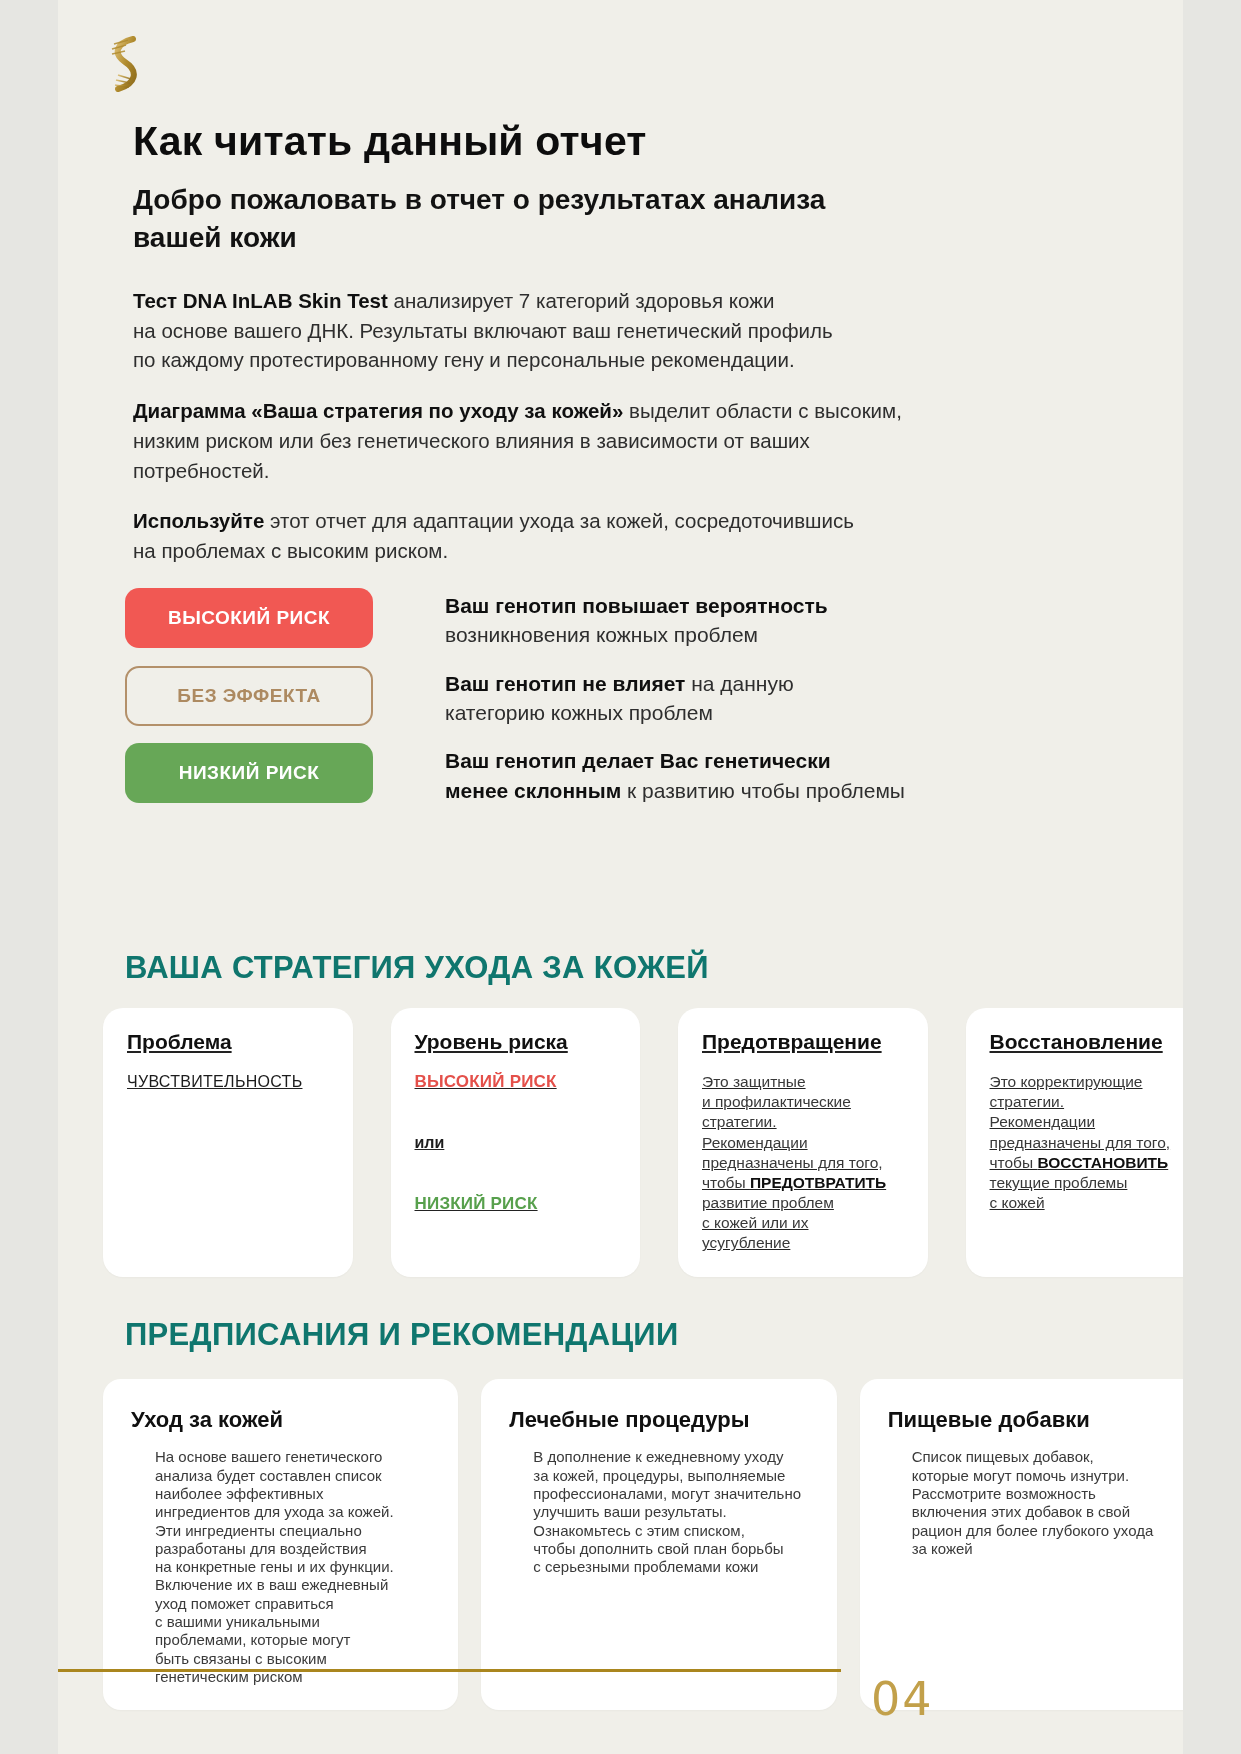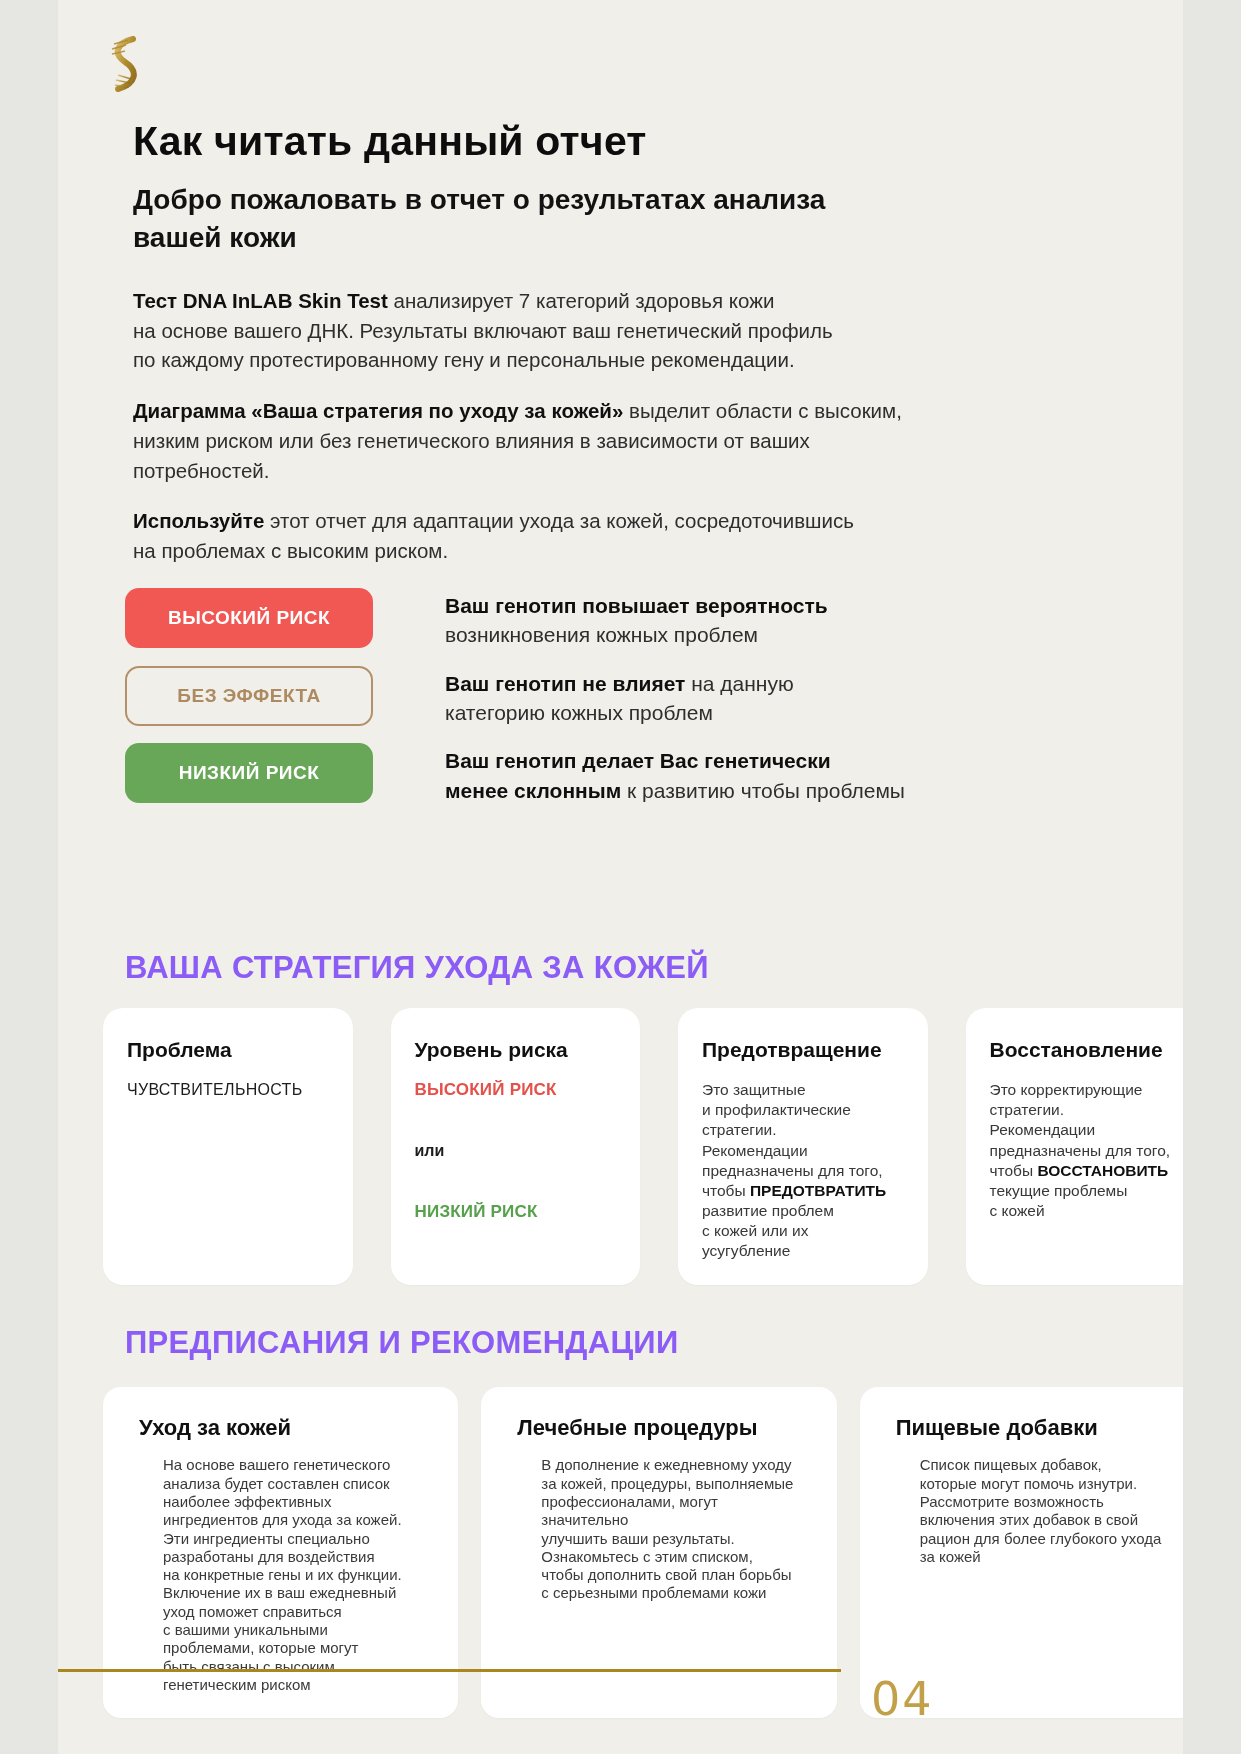--- a/index.html
+++ b/index.html
@@ -38,34 +38,34 @@
   .badge.none { background:transparent; border:2px solid #b3906a; color:#ad8a61; padding:17px 12px; }
   .badge.low  { background:#67a757; color:#ffffff; }
   .legend-desc {
     margin-left:72px; padding-top:3px; font-size:21px; line-height:1.4;
     color:#2e2e2e; white-space:pre-line;
   }
   .legend-desc b { color:#0f0f0f; }
 
   .section-heading {
     margin:145px 0 0 25px; font-size:31px; font-weight:600;
-    letter-spacing:0.3px; color:#8b5cf6;
+    letter-spacing:0.3px; color:#0f766e;
   }
   .section-heading.second { margin-top:40px; }
 
   .cards-row { display:flex; margin-left:3px; width:1112px; align-items:stretch; }
   .strategy-row { gap:38px; margin-top:22px; }
   .presc-row { gap:23px; margin-top:26px; }
 
   .card {
     flex:1; background:#ffffff; border-radius:20px; box-sizing:border-box;
     box-shadow:0 1px 2px rgba(0,0,0,0.03);
   }
-  .s-card { padding:30px 24px 24px 24px; }
-  .p-card { padding:28px 28px 24px 36px; border-radius:18px; }
+  .s-card { padding:22px 24px 24px 24px;text-decoration:underline; }
+  .p-card { padding:28px 28px 24px 28px; border-radius:18px; }
 
   .card-title { font-size:21px; font-weight:700; color:#101010; margin:0 0 18px 0; }
   .p-card .card-title { font-size:22px; margin-bottom:15px; }
 
   .card-body {
     font-size:15.5px; line-height:1.3; color:#383838; white-space:pre-line;
   }
   .card-body b { color:#0f0f0f; }
   .problem-body { font-size:16px; letter-spacing:0.3px; color:#1c1c1c; }
   .p-card .card-body { font-size:15px; line-height:1.22; color:#3a3a3a;margin-left:24px; }

